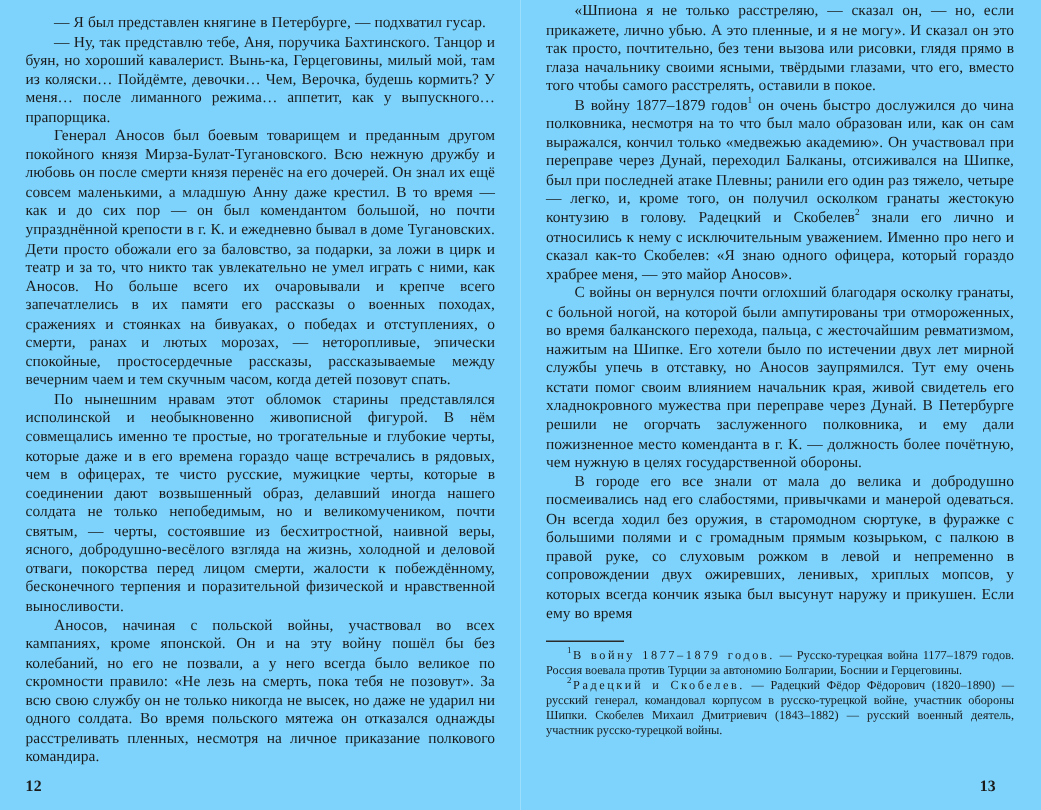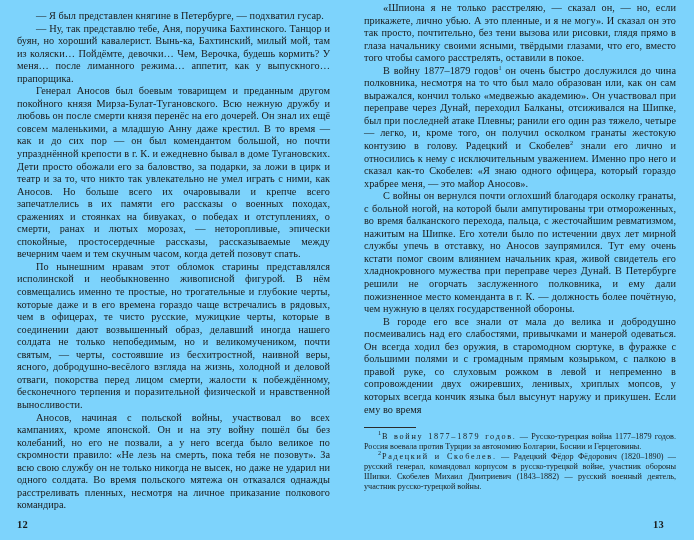--- a/index.html
+++ b/index.html
@@ -104,21 +104,21 @@
   }
 </style>
 </head>
 <body>
 
 <div id="spread">
 
   <div class="page page-left">
     <div class="body-text">
       <p>— Я был представлен княгине в Петербурге, — подхватил гусар.</p>
-      <p>— Ну, так представлю тебе, Аня, поручика Бахтинского. Танцор и буян, но хороший кавалерист. Вынь-ка, Бахтинский, милый мой, там из коляски… Пойдёмте, девочки… Чем, Верочка, будешь кормить? У меня… после лиманного режима… аппетит, как у выпускного… прапорщика.</p>
+      <p>— Ну, так представлю тебе, Аня, поручика Бахтинского. Танцор и буян, но хороший кавалерист. Вынь-ка, Герцеговины, милый мой, там из коляски… Пойдёмте, девочки… Чем, Верочка, будешь кормить? У меня… после лиманного режима… аппетит, как у выпускного… прапорщика.</p>
       <p>Генерал Аносов был боевым товарищем и преданным другом покойного князя Мирза-Булат-Тугановского. Всю нежную дружбу и любовь он после смерти князя перенёс на его дочерей. Он знал их ещё совсем маленькими, а младшую Анну даже крестил. В то время — как и до сих пор — он был комендантом большой, но почти упразднённой крепости в г. К. и ежедневно бывал в доме Тугановских. Дети просто обожали его за баловство, за подарки, за ложи в цирк и театр и за то, что никто так увлекательно не умел играть с ними, как Аносов. Но больше всего их очаровывали и крепче всего запечатлелись в их памяти его рассказы о военных походах, сражениях и стоянках на бивуаках, о победах и отступлениях, о смерти, ранах и лютых морозах, — неторопливые, эпически спокойные, простосердечные рассказы, рассказываемые между вечерним чаем и тем скучным часом, когда детей позовут спать.</p>
       <p>По нынешним нравам этот обломок старины представлялся исполинской и необыкновенно живописной фигурой. В нём совмещались именно те простые, но трогательные и глубокие черты, которые даже и в его времена гораздо чаще встречались в рядовых, чем в офицерах, те чисто русские, мужицкие черты, которые в соединении дают возвышенный образ, делавший иногда нашего солдата не только непобедимым, но и великомучеником, почти святым, — черты, состоявшие из бесхитростной, наивной веры, ясного, добродушно-весёлого взгляда на жизнь, холодной и деловой отваги, покорства перед лицом смерти, жалости к побеждённому, бесконечного терпения и поразительной физической и нравственной выносливости.</p>
       <p>Аносов, начиная с польской войны, участвовал во всех кампаниях, кроме японской. Он и на эту войну пошёл бы без колебаний, но его не позвали, а у него всегда было великое по скромности правило: «Не лезь на смерть, пока тебя не позовут». За всю свою службу он не только никогда не высек, но даже не ударил ни одного солдата. Во время польского мятежа он отказался однажды расстреливать пленных, несмотря на личное приказание полкового командира.</p>
     </div>
     <div class="folio folio-left">12</div>
   </div>
 
   <div class="page page-right">
     <div class="body-text">
       <p>«Шпиона я не только расстреляю, — сказал он, — но, если прикажете, лично убью. А это пленные, и я не могу». И сказал он это так просто, почтительно, без тени вызова или рисовки, глядя прямо в глаза начальнику своими ясными, твёрдыми глазами, что его, вместо того чтобы самого расстрелять, оставили в покое.</p>

